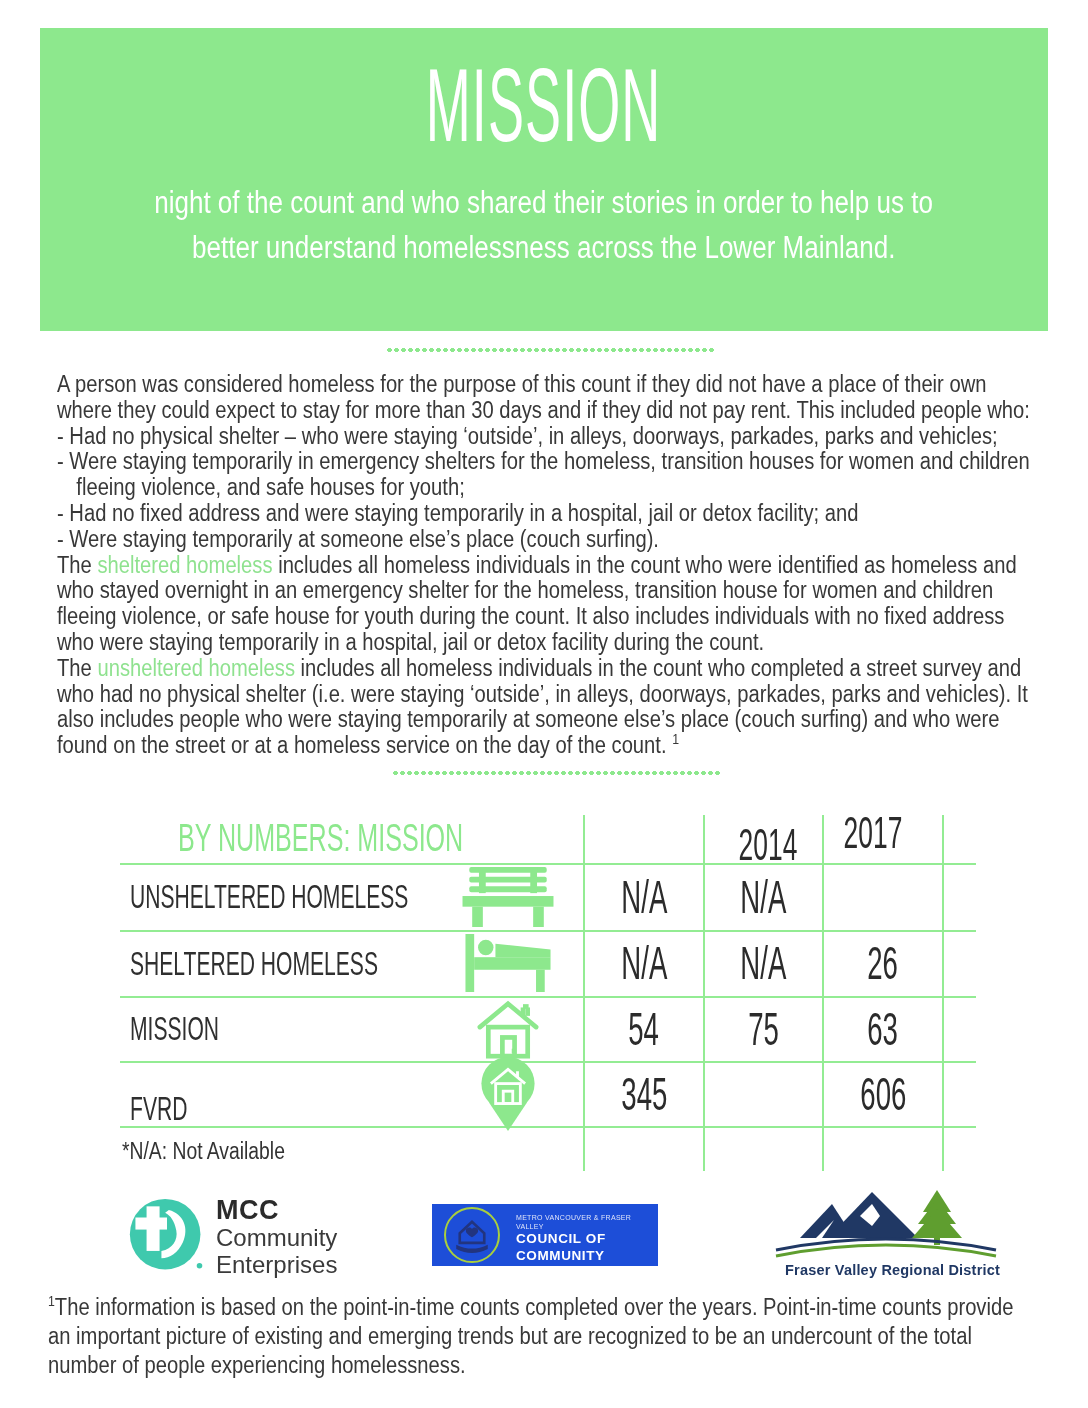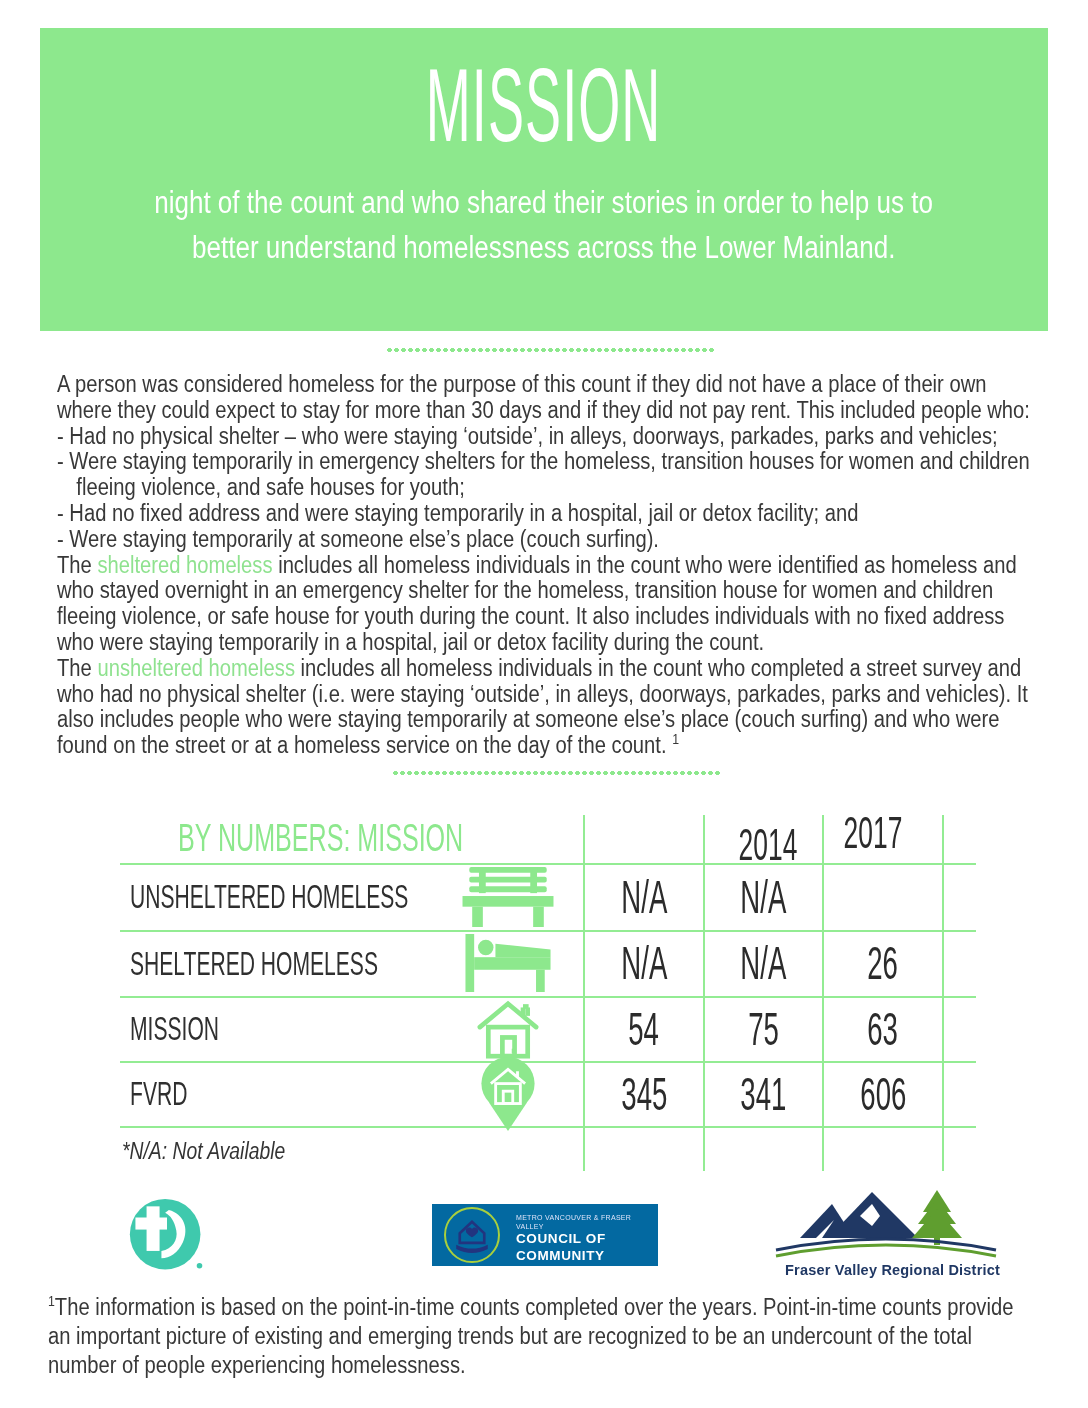--- a/index.html
+++ b/index.html
@@ -43,31 +43,31 @@
   .cell { position:absolute; display:flex; align-items:center; justify-content:center;
           color:#2b2b2b; white-space:nowrap; }
   .cell.year { font-size:44px; }
   .cell.val  { font-size:46px; }
   .cell.year span, .cell.val span { display:inline-block; transform:scaleX(.60); transform-origin:50% 50%; }
   .rowlabel { position:absolute; left:10px; display:flex; align-items:center;
               color:#2f2f2f; font-size:34px; white-space:nowrap; }
   .rowlabel span { display:inline-block; transform:scaleX(.62); transform-origin:0 50%; }
   .icon-slot { position:absolute; display:flex; align-items:center; justify-content:center; }
 
-  .na-note { position:absolute; left:122px; top:1138px; color:#333333; font-size:23px;font-style:italic; }
+  .na-note { position:absolute; left:122px; top:1138px; color:#333333; font-size:23px; }
   .na-note span { display:inline-block; transform:scaleX(.84); transform-origin:0 50%; }
 
   
   .mcc { position:absolute; left:128px; top:1196px; width:210px; height:84px; }
   .mcc-text { position:absolute; left:88px; top:0; color:#2b2b2b; }
   .mcc-name { font-size:27px; font-weight:700; line-height:28px; letter-spacing:.5px; }
   .mcc-l1, .mcc-l2 { font-size:24px; font-weight:400; line-height:27px; color:#3a3a3a; }
 
   .council { position:absolute; left:432px; top:1204px; width:226px; height:62px;
-             background:#0369a1; }
+             background:#1d4ed8; }
   .council-ring { position:absolute; left:12px; top:3px; width:56px; height:56px;
                   border:2px solid #a9cf3d; border-radius:50%; box-sizing:border-box;
                   display:flex; align-items:center; justify-content:center; }
   .council-text { position:absolute; left:84px; top:9px; color:#ffffff; }
   .council-small { font-size:7px; letter-spacing:.3px; color:#dfe4fa; line-height:9px; }
   .council-l1, .council-l2 { font-size:13.5px; font-weight:600; letter-spacing:.6px; line-height:16.5px; }
 
   .fvrd { position:absolute; left:772px; top:1182px; width:228px; height:104px; }
   .fvrd-label { position:absolute; left:0; top:80px; width:100%; text-align:right;
                 color:#203864; font-size:14.5px; font-weight:700; letter-spacing:.2px; }
@@ -194,56 +194,58 @@
     <div class="cell val" style="left:465px; top:195px; width:118px; height:61px">
         <span>54</span>
       </div>
     <div class="cell val" style="left:585px; top:195px; width:117px; height:61px">
         <span>75</span>
       </div>
     <div class="cell val" style="left:704px; top:195px; width:118px; height:61px">
         <span>63</span>
       </div>
 
-    <div class="rowlabel" style="top:260px; height:61px">
+    <div class="rowlabel" style="top:275px; height:61px">
         <span>FVRD</span>
       </div>
     <div class="icon-slot" style="left:330px; top:256px; width:116px; height:72px">
       <svg width="62" height="76" viewBox="0 0 64 80">
         <circle cx="32" cy="28" r="28" fill="#8de88d"></circle>
         <polygon points="12,48 52,48 32,78" fill="#8de88d"></polygon>
         <g fill="none" stroke="#ffffff" stroke-width="3">
           <path d="M14 28 L32 13 L50 28"></path>
           <path d="M42 15 L42 22"></path>
           <rect x="19" y="28" width="26" height="21"></rect>
           <rect x="27" y="36" width="10" height="13"></rect>
         </g>
       </svg>
     </div>
     <div class="cell val" style="left:465px; top:260px; width:118px; height:61px">
         <span>345</span>
       </div>
-    <div class="cell val" style="left:585px; top:260px; width:117px; height:61px">
-        <span>341</span>
-      </div>
     <div class="cell val" style="left:704px; top:260px; width:118px; height:61px">
         <span>606</span>
       </div>
   </section>
 
   <div class="na-note"><span>*N/A: Not Available</span></div>
 
   <div class="mcc">
     <svg width="78" height="82" viewBox="0 0 84 86">
       <circle cx="40" cy="40" r="38" fill="#3fc9ad"></circle>
       <rect x="20" y="10" width="14" height="48" fill="#ffffff"></rect>
       <rect x="8" y="22" width="34" height="13" fill="#ffffff"></rect>
       <path d="M44 14 C60 18 66 34 59 49 C54 60 45 66 36 66 L36 58 C48 56 54 46 52 36 C50 26 46 20 40 17 Z" fill="#ffffff"></path>
       <circle cx="77" cy="74" r="3" fill="#3fc9ad"></circle>
     </svg>
+    <div class="mcc-text">
+      <div class="mcc-name">MCC</div>
+      <div class="mcc-l1">Community</div>
+      <div class="mcc-l2">Enterprises</div>
+    </div>
   </div>
 
   <div class="council">
     <div class="council-ring">
       <svg width="42" height="42" viewBox="0 0 48 48">
         <g fill="none" stroke="#22347f" stroke-width="3">
           <path d="M10 22 L24 9 L38 22 L38 33 L10 33 Z"></path>
         </g>
         <path d="M24 17 c2.5-3 7-1 7 2 c0 3-4 5.5-7 7.5 c-3-2-7-4.5-7-7.5 c0-3 4.5-5 7-2 Z" fill="#22347f"></path>
         <path d="M6 35 Q24 44 42 35 L42 40 Q24 49 6 40 Z" fill="#22347f"></path>

